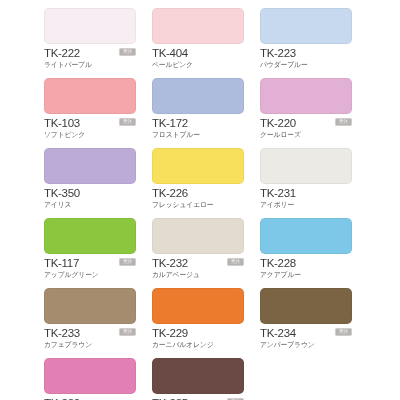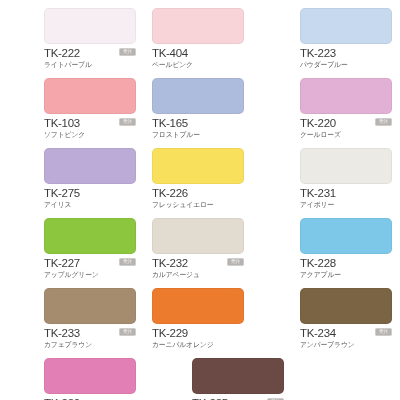--- a/index.html
+++ b/index.html
@@ -31,21 +31,21 @@
     flex: 0 0 70px;
   }
 
   .swatch-card {
     width: 92px;
     margin-right: 16px;
     display: flex;
     flex-direction: column;
     position: relative;
   }
-  .swatch-card:last-child { margin-right: 0; margin-left: 40px; }
+  .swatch-card:last-child { margin-right: 0; }
 
   .swatch-chip {
     width: 92px;
     height: 36px;
     border-radius: 5px;
     box-sizing: border-box;
     border: 1px solid rgba(0,0,0,0.045);
   }
 
   .swatch-meta {
@@ -127,38 +127,38 @@
         <div class="swatch-chip" style="background-color: rgb(244, 166, 171);"></div>
         <div class="swatch-meta">
           <div class="swatch-code">TK-103</div>
           <div class="swatch-badge">受注</div>
           <div class="swatch-name">ソフトピンク</div>
         </div>
       </div>
       <div class="swatch-card">
         <div class="swatch-chip" style="background-color: rgb(173, 188, 221);"></div>
         <div class="swatch-meta">
-          <div class="swatch-code">TK-165</div>
+          <div class="swatch-code">TK-172</div>
           <div class="swatch-name">フロストブルー</div>
         </div>
       </div>
       <div class="swatch-card">
         <div class="swatch-chip" style="background-color: rgb(226, 176, 212);"></div>
         <div class="swatch-meta">
           <div class="swatch-code">TK-220</div>
           <div class="swatch-badge">受注</div>
           <div class="swatch-name">クールローズ</div>
         </div>
       </div>
     </div>
     <div class="swatch-row">
       <div class="swatch-card">
         <div class="swatch-chip" style="background-color: rgb(188, 171, 215);"></div>
         <div class="swatch-meta">
-          <div class="swatch-code">TK-275</div>
+          <div class="swatch-code">TK-350</div>
           <div class="swatch-name">アイリス</div>
         </div>
       </div>
       <div class="swatch-card">
         <div class="swatch-chip" style="background-color: rgb(248, 223, 92);"></div>
         <div class="swatch-meta">
           <div class="swatch-code">TK-226</div>
           <div class="swatch-name">フレッシュイエロー</div>
         </div>
       </div>
@@ -167,21 +167,21 @@
         <div class="swatch-meta">
           <div class="swatch-code">TK-231</div>
           <div class="swatch-name">アイボリー</div>
         </div>
       </div>
     </div>
     <div class="swatch-row">
       <div class="swatch-card">
         <div class="swatch-chip" style="background-color: rgb(140, 198, 62);"></div>
         <div class="swatch-meta">
-          <div class="swatch-code">TK-227</div>
+          <div class="swatch-code">TK-117</div>
           <div class="swatch-badge">受注</div>
           <div class="swatch-name">アップルグリーン</div>
         </div>
       </div>
       <div class="swatch-card">
         <div class="swatch-chip" style="background-color: rgb(226, 220, 208);"></div>
         <div class="swatch-meta">
           <div class="swatch-code">TK-232</div>
           <div class="swatch-badge">受注</div>
           <div class="swatch-name">カルアベージュ</div>

